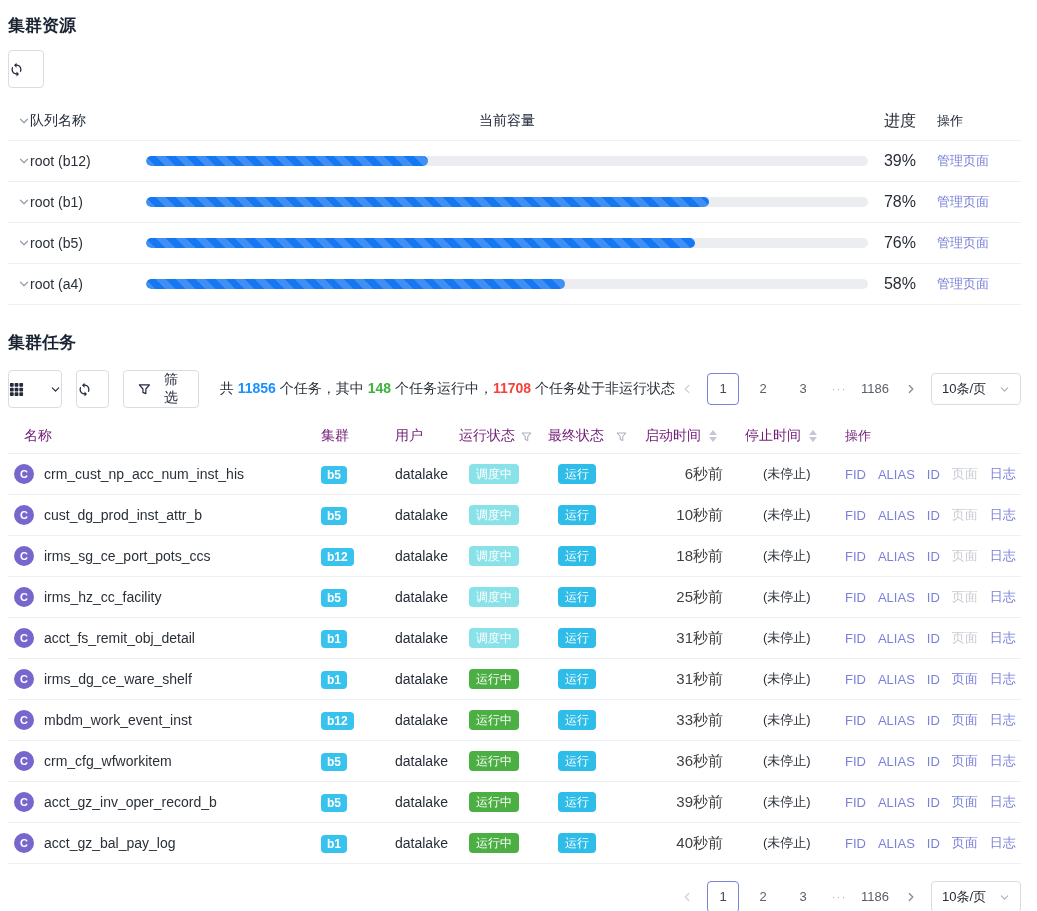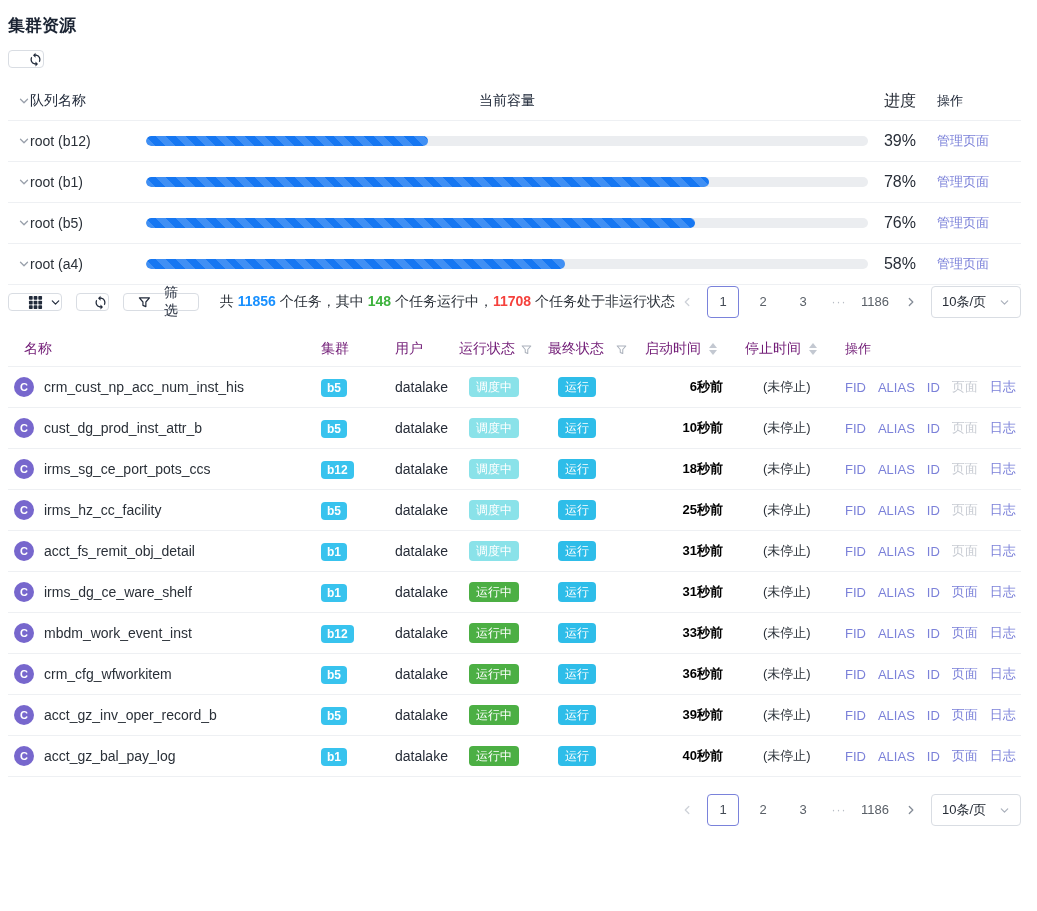--- a/index.html
+++ b/index.html
@@ -4,22 +4,22 @@
 <style>
   * { box-sizing: border-box; margin: 0; padding: 0; }
   html,body { width:1037px; height:911px; background:#fff; overflow:hidden;
     font-family:"Liberation Sans","DejaVu Sans",sans-serif; color:#262c38; }
   .page { width:1021px; padding:14px 0 0 8px; }
 
   .section-title { font-size:17px; font-weight:700; color:#1b2433; }
   #res-title { margin-bottom:13px; }
   #task-title { margin-top:26px; margin-bottom:18px; }
 
-  .btn { display:inline-flex; align-items:center; justify-content:flex-end; gap:7px;
-    height:18px; background:#fff; border:1px solid #d9dde3; border-radius:4px;
+  .btn { display:inline-flex; align-items:center; justify-content:space-between; gap:7px;
+    height:38px; background:#fff; border:1px solid #d9dde3; border-radius:4px;
     color:#222b3b; font-size:14px; cursor:pointer; }
   .icon-btn { width:36px; }
   #res-refresh { margin-bottom:14px; }
 
   
   .row { display:flex; align-items:center; border-bottom:1px solid #eef0f3; }
   .rhead { height:39px; font-size:14px; color:#212a3a; }
   .qrow  { height:41px; font-size:14px; color:#2a3038; }
   .rcol-queue { flex:0 0 138px; display:flex; align-items:center; padding-left:10px; }
   .rcol-bar   { flex:0 0 722px;text-align:center; }
@@ -74,21 +74,21 @@
   .col-act    { flex:1; display:flex; align-items:center; gap:12px; font-size:13px; }
   .task-name { font-size:14px; color:#2a3038; }
   .avatar { width:20px; height:20px; border-radius:50%; background:#7767cd; color:#fff;
     font-size:11px; font-weight:700; display:inline-flex; align-items:center; justify-content:center; flex:none; }
   .cluster-badge { display:inline-block; background:#38c3ee; color:#fff; font-size:12px;
     font-weight:700; padding:3px 6px; border-radius:4px; line-height:1; }
   .badge { display:inline-block; color:#fff; font-size:12px; padding:4px 7px; border-radius:4px; line-height:1; }
   .badge-scheduling { background:#8ae2e9; }
   .badge-running    { background:#4caf44; }
   .badge-final      { background:#2ebde9; }
-  .time-strong { font-size:13px; font-weight:700; color:#000000; }
+  .time-strong { font-size:15px; font-weight:400; color:#404040; }
   .stop-text { font-size:13px; color:#2a3038; }
   .sorter { display:inline-flex; flex-direction:column; gap:2px; margin-left:8px; cursor:pointer; }
   .caret-up { width:0; height:0; border-left:4px solid transparent; border-right:4px solid transparent; border-bottom:5px solid #c3c8d1; }
   .caret-down { width:0; height:0; border-left:4px solid transparent; border-right:4px solid transparent; border-top:5px solid #c3c8d1; }
   .funnel { display:inline-flex; margin-left:6px; cursor:pointer; }
 </style>
 </head>
 <body>
 
 <div class="page">
@@ -185,20 +185,21 @@
               <div class="fill" style="width: 58%;"></div>
             </div>
     </div>
     <div class="rcol-pct">58%</div>
     <div class="rcol-act"><a class="plink">管理页面</a></div>
   </div>
 </div>
   </div>
 
   
+  <h2 class="section-title" id="task-title">集群任务</h2>
 
   <div class="toolbar">
     <button class="btn" id="grid-btn">
       <svg width="15" height="15" viewBox="0 0 16 16" fill="currentColor">
           <rect x="1" y="1" width="4" height="4" rx=".8"></rect>
           <rect x="6" y="1" width="4" height="4" rx=".8"></rect>
           <rect x="11" y="1" width="4" height="4" rx=".8"></rect>
           <rect x="1" y="6" width="4" height="4" rx=".8"></rect>
           <rect x="6" y="6" width="4" height="4" rx=".8"></rect>
           <rect x="11" y="6" width="4" height="4" rx=".8"></rect>

